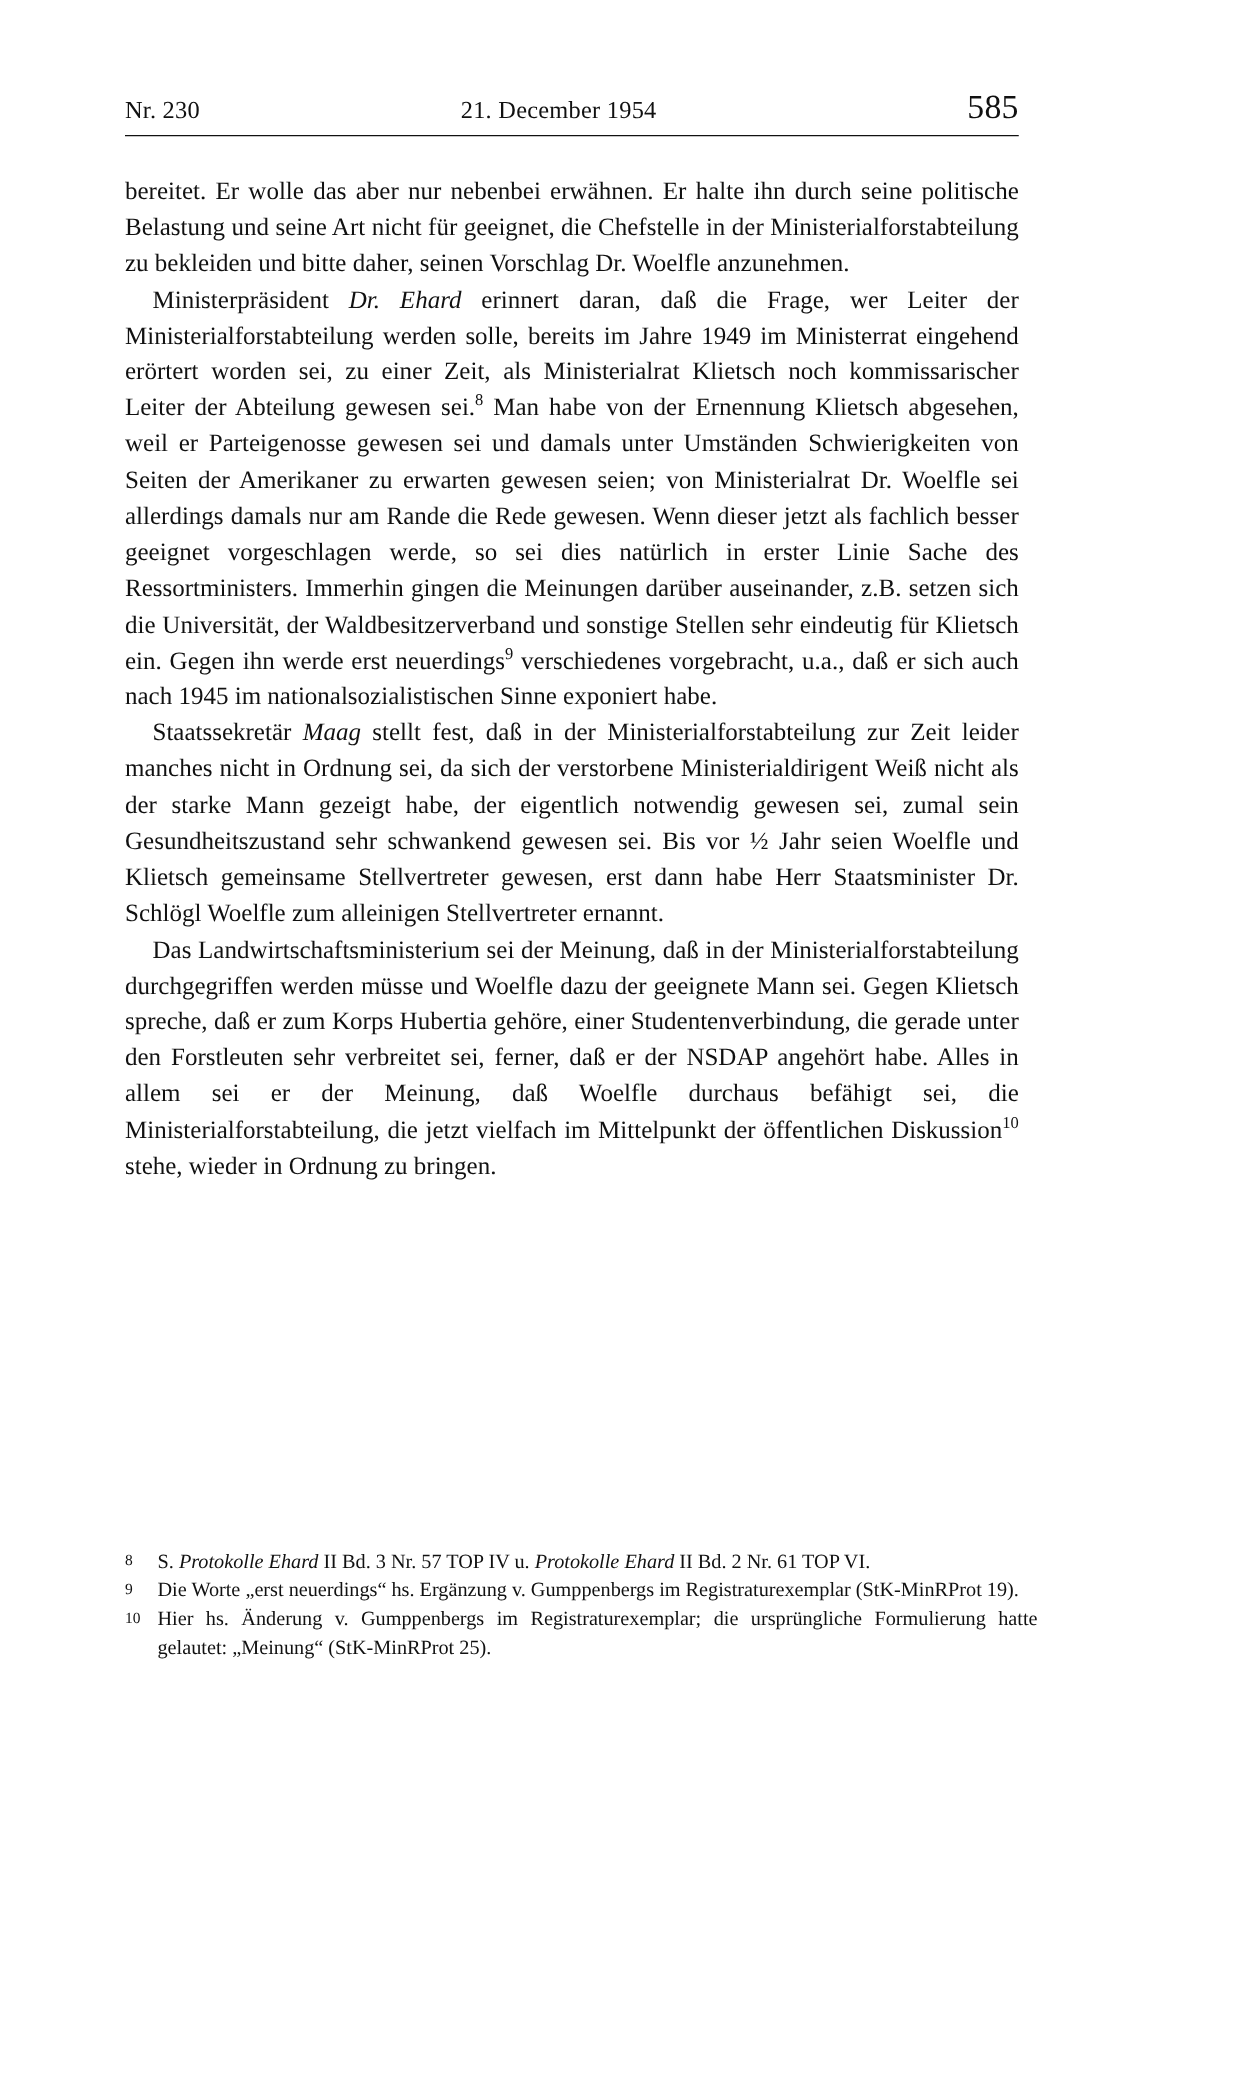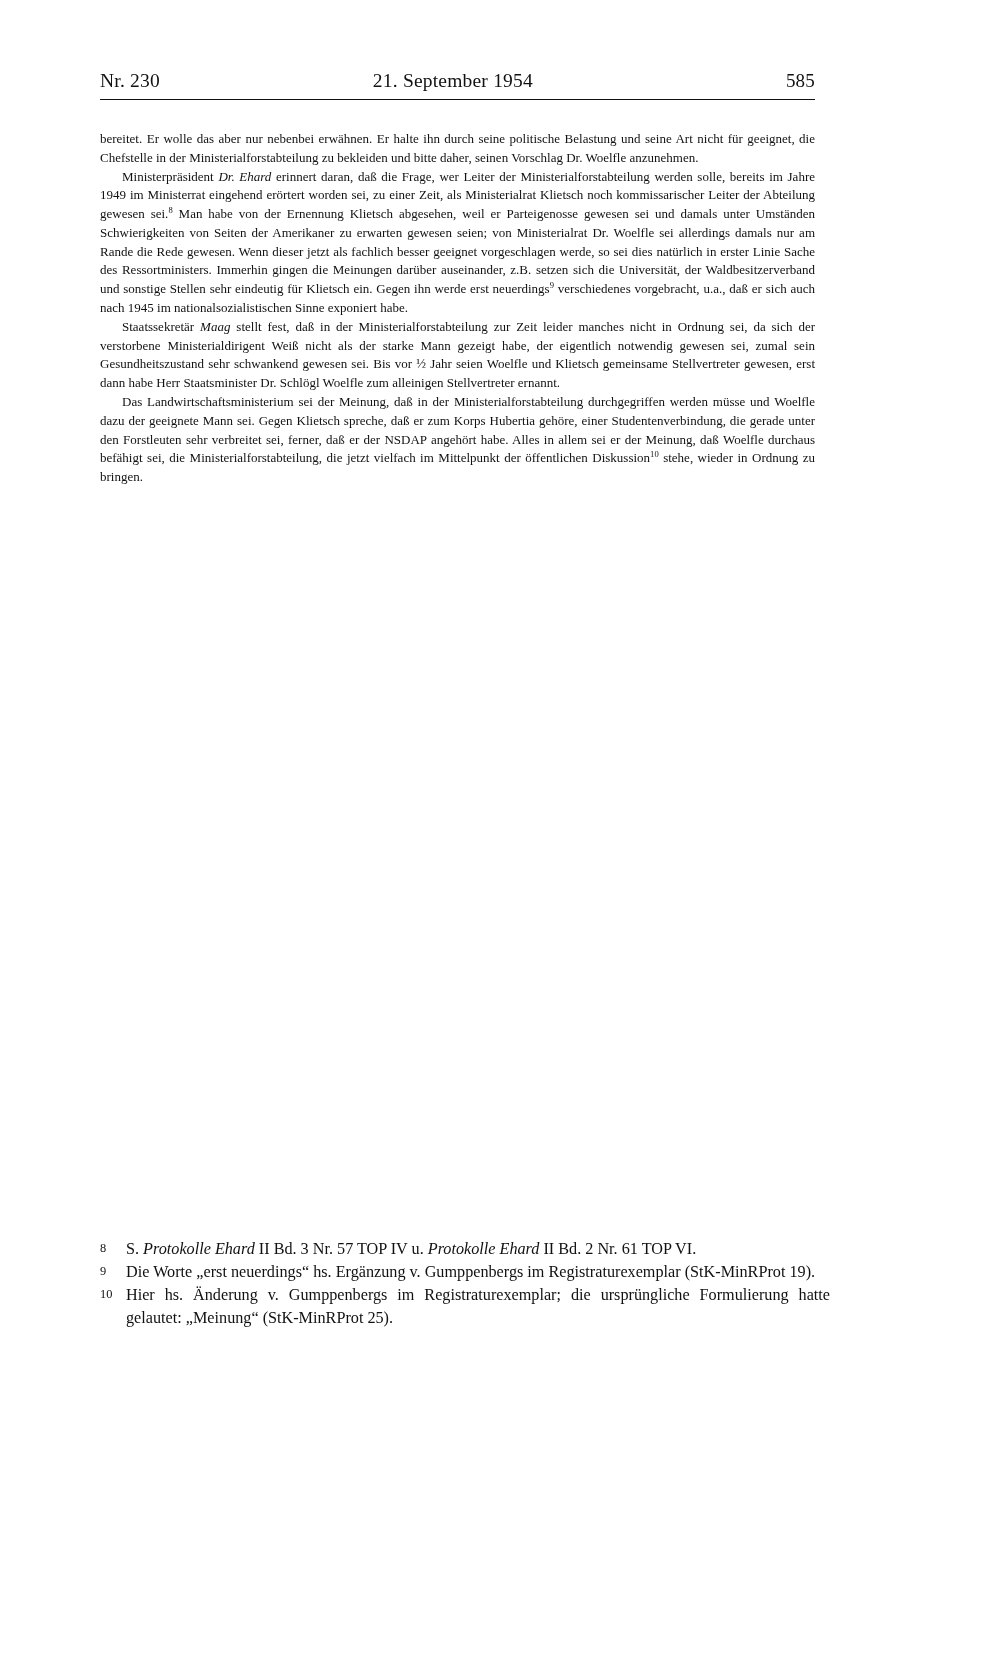--- a/index.html
+++ b/index.html
@@ -42,26 +42,26 @@
   .runhead .rh-left {
     flex: 0 0 auto;
   }
   .runhead .rh-center {
     flex: 1 1 auto;
     text-align: center;
     margin-left: -40px;
   }
   .runhead .rh-right {
     flex: 0 0 auto;
-    font-size: 19px;
+    font-size: 27px;
   }
   
   .body-text p {
     margin: 0;
-    font-size: 13px;
+    font-size: 20px;
     line-height: 1.445;
     text-align: justify;
     text-justify: inter-word;
     hyphens: manual;
   }
   .body-text p.indent {
     text-indent: 22px;
   }
   em {
   }
@@ -96,21 +96,21 @@
 </style>
 </head>
 <body>
 
 <div class="page">
 
   <div class="content">
 
     <div class="runhead">
       <span class="rh-left">Nr. 230</span>
-      <span class="rh-center">21. September 1954</span>
+      <span class="rh-center">21. December 1954</span>
       <span class="rh-right">585</span>
     </div>
 
     <div class="body-text">
 
       <p><span>bereitet. Er wolle das aber nur nebenbei erwähnen. Er halte ihn durch seine politische Belastung und seine Art nicht für geeignet, die Chefstelle in der Ministerialforstabteilung zu bekleiden und bitte daher, seinen Vorschlag Dr. Woelfle anzunehmen.</span></p>
 
       <p class="indent"><span>Ministerpräsident </span><em>Dr. Ehard</em><span> erinnert daran, daß die Frage, wer Leiter der Ministerialforstabteilung werden solle, bereits im Jahre 1949 im Ministerrat eingehend erörtert worden sei, zu einer Zeit, als Ministerialrat Klietsch noch kommissarischer Leiter der Abteilung gewesen sei.</span><sup>8</sup><span> Man habe von der Ernennung Klietsch abgesehen, weil er Parteigenosse gewesen sei und damals unter Umständen Schwierigkeiten von Seiten der Amerikaner zu erwarten gewesen seien; von Ministerialrat Dr. Woelfle sei allerdings damals nur am Rande die Rede gewesen. Wenn dieser jetzt als fachlich besser geeignet vorgeschlagen werde, so sei dies natürlich in erster Linie Sache des Ressortministers. Immerhin gingen die Meinungen darüber auseinander, z.B. setzen sich die Universität, der Waldbesitzerverband und sonstige Stellen sehr eindeutig für Klietsch ein. Gegen ihn werde erst neuerdings</span><sup>9</sup><span> verschiedenes vorgebracht, u.a., daß er sich auch nach 1945 im nationalsozialistischen Sinne exponiert habe.</span></p>
 
       <p class="indent"><span>Staatssekretär </span><em>Maag</em><span> stellt fest, daß in der Ministerialforstabteilung zur Zeit leider manches nicht in Ordnung sei, da sich der verstorbene Ministerialdirigent Weiß nicht als der starke Mann gezeigt habe, der eigentlich notwendig gewesen sei, zumal sein Gesundheitszustand sehr schwankend gewesen sei. Bis vor ½ Jahr seien Woelfle und Klietsch gemeinsame Stellvertreter gewesen, erst dann habe Herr Staatsminister Dr. Schlögl Woelfle zum alleinigen Stellvertreter ernannt.</span></p>

